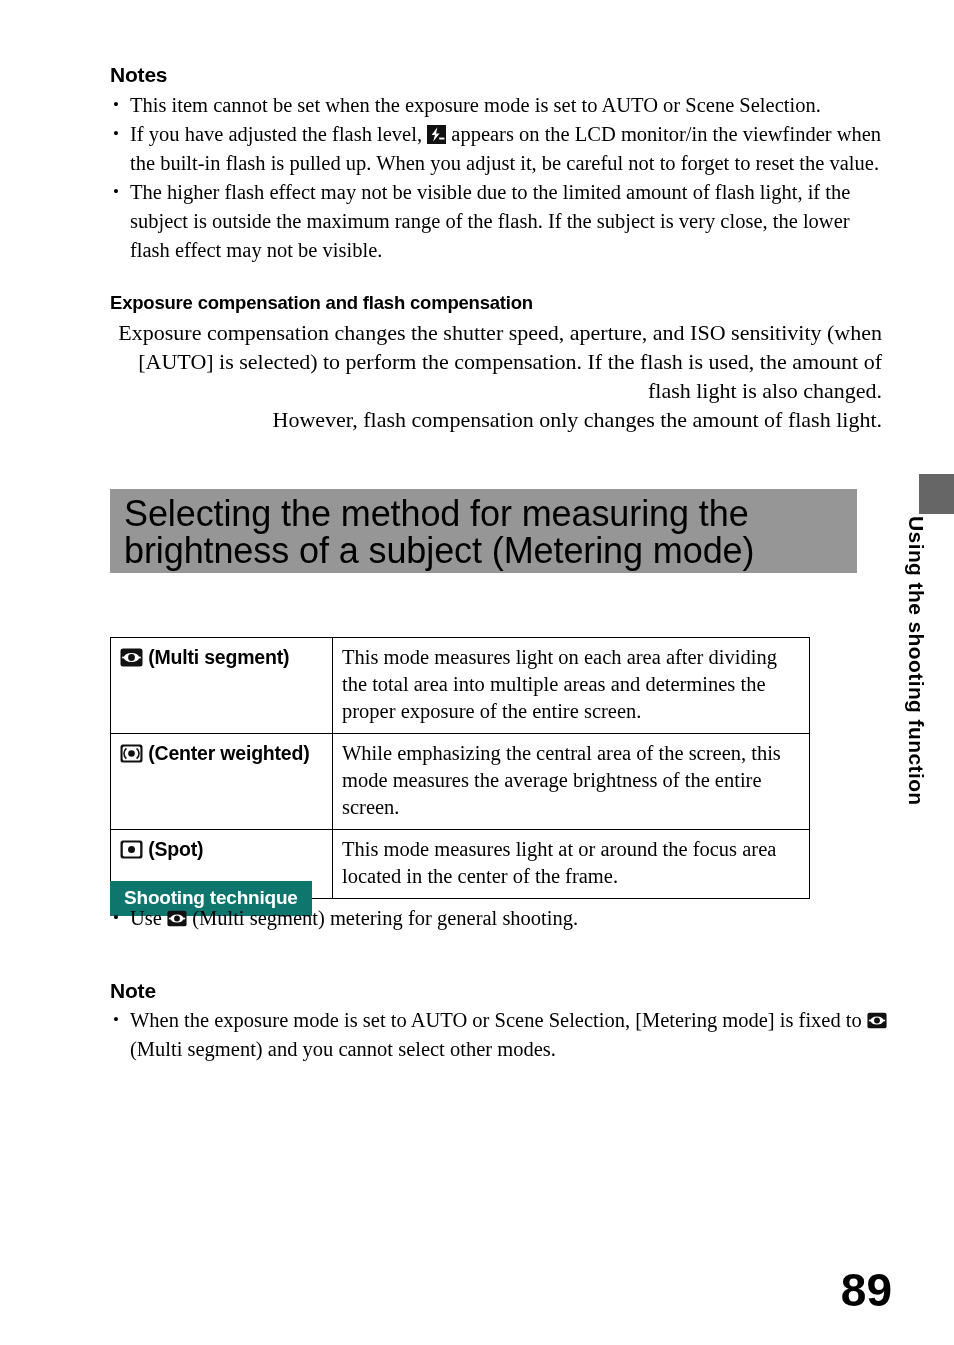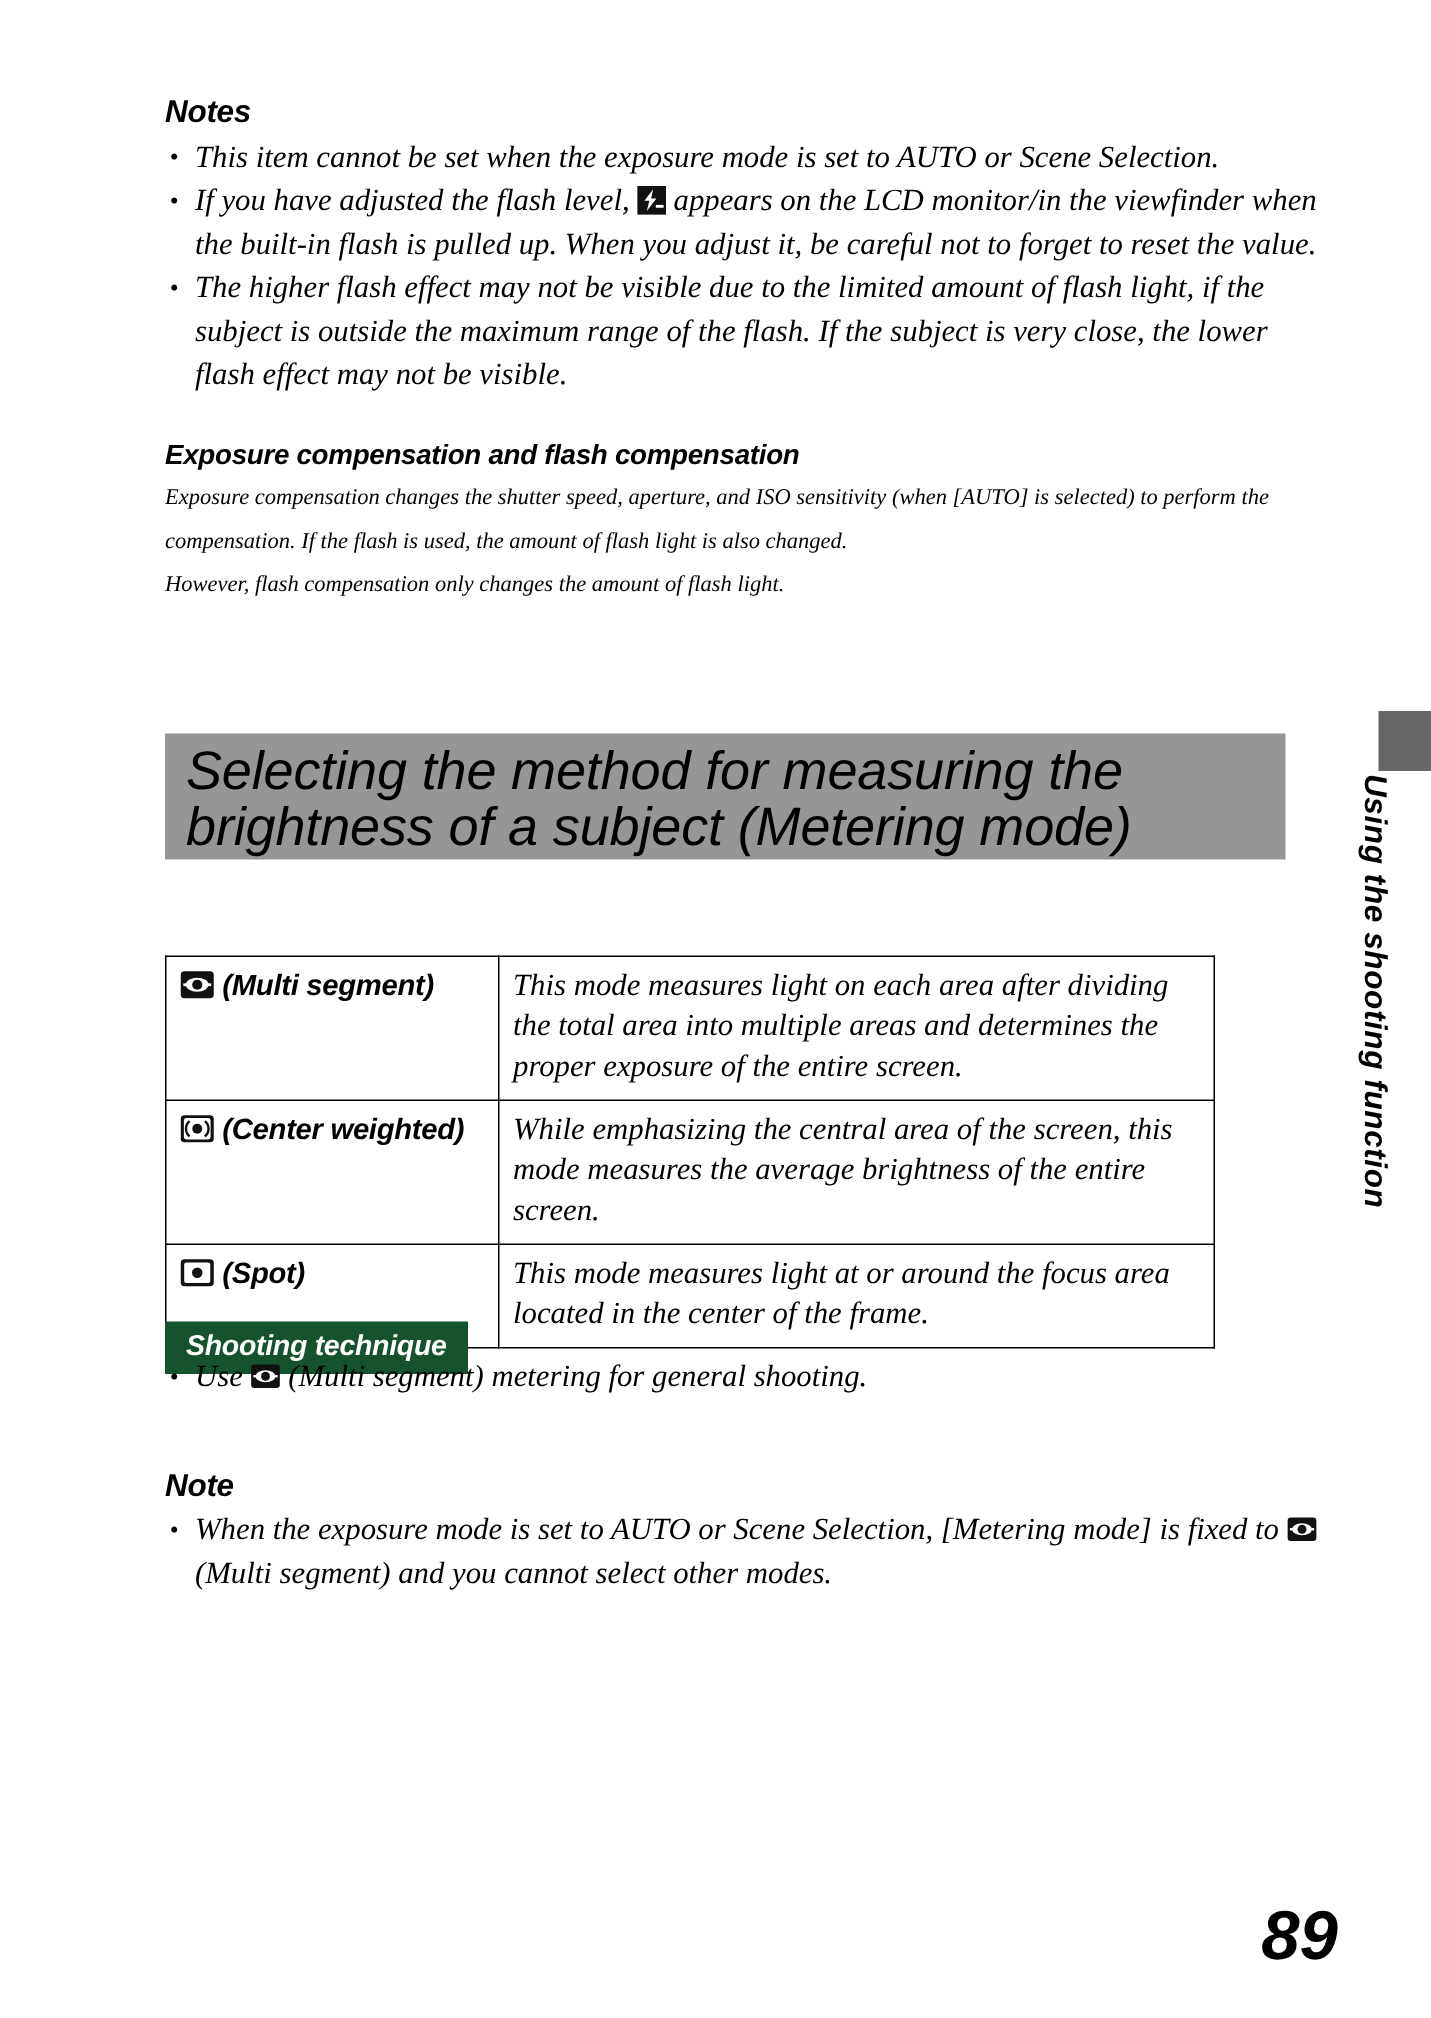--- a/index.html
+++ b/index.html
@@ -14,21 +14,20 @@
     font-family: "Liberation Serif", "DejaVu Serif", serif;
     color: #000000;
     overflow: hidden;
   }
 
   .page {
     position: absolute;
     left: 0; top: 0;
     width: 954px;
     height: 1345px;
-    font-style: italic;
   }
 
   
   .content {
     position: absolute;
     left: 110px;
     top: 62px;
     width: 772px;
   }
 
@@ -65,24 +64,24 @@
     font-size: 17px;
   }
 
   .sec-head {
     font-size: 18.5px;
     line-height: 24px;
     margin: 26px 0 3px 0;
   }
 
   p.body-par {
-    font-size: 15px;
+    font-size: 22px;
     line-height: 29px;
     margin: 0;
-    text-align: left;
+    text-align: right;
   }
 
   
   .banner {
     position: absolute;
     left: 110px;
     top: 489px;
     width: 747px;
     height: 84px;
     background: #969696;
@@ -138,21 +137,21 @@
     font-family: "Liberation Serif", "DejaVu Serif", serif;
     font-size: 20.5px;
     line-height: 27px;
   }
 
   
   .tech-badge {
     position: absolute;
     left: 110px;
     top: 881px;
-    background: #14532d;
+    background: #0f766e;
     color: #ffffff;
     font-size: 19px;
     line-height: 22px;
     padding: 6px 14px 7px 14px;
     display: inline-block;
   }
 
   .tech-list {
     position: absolute;
     left: 110px;

